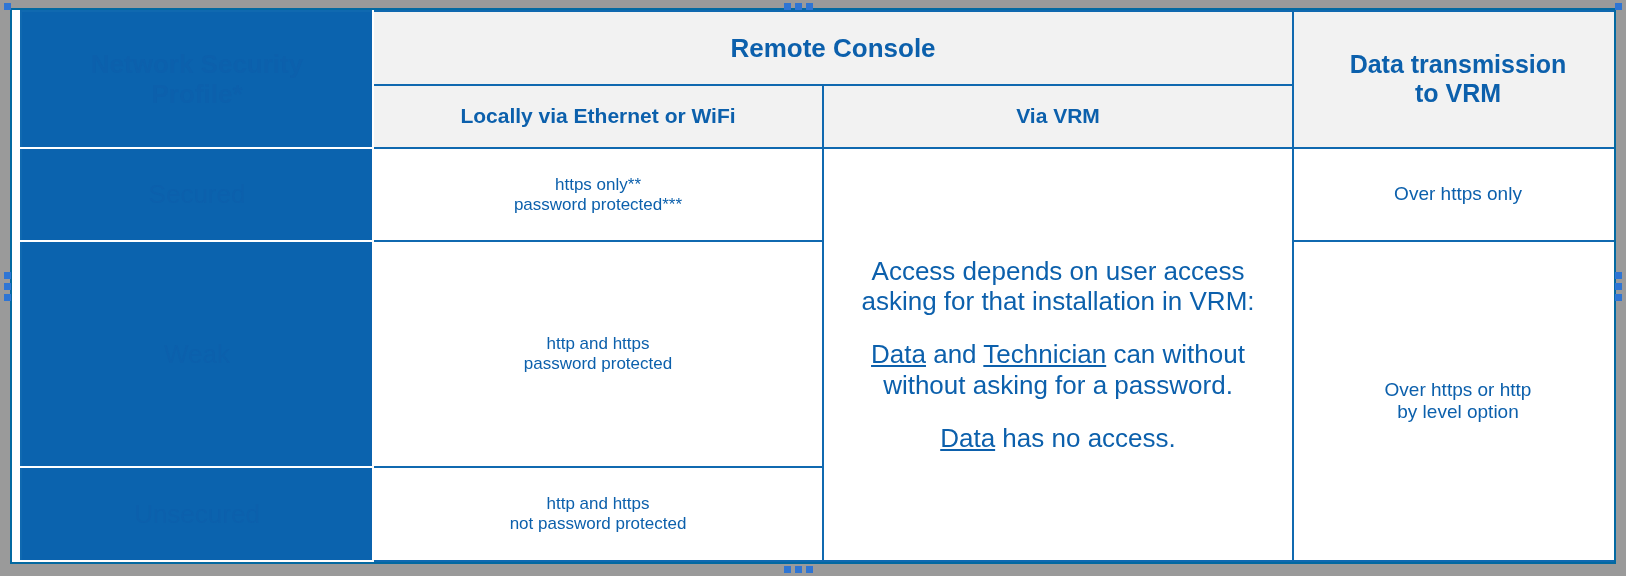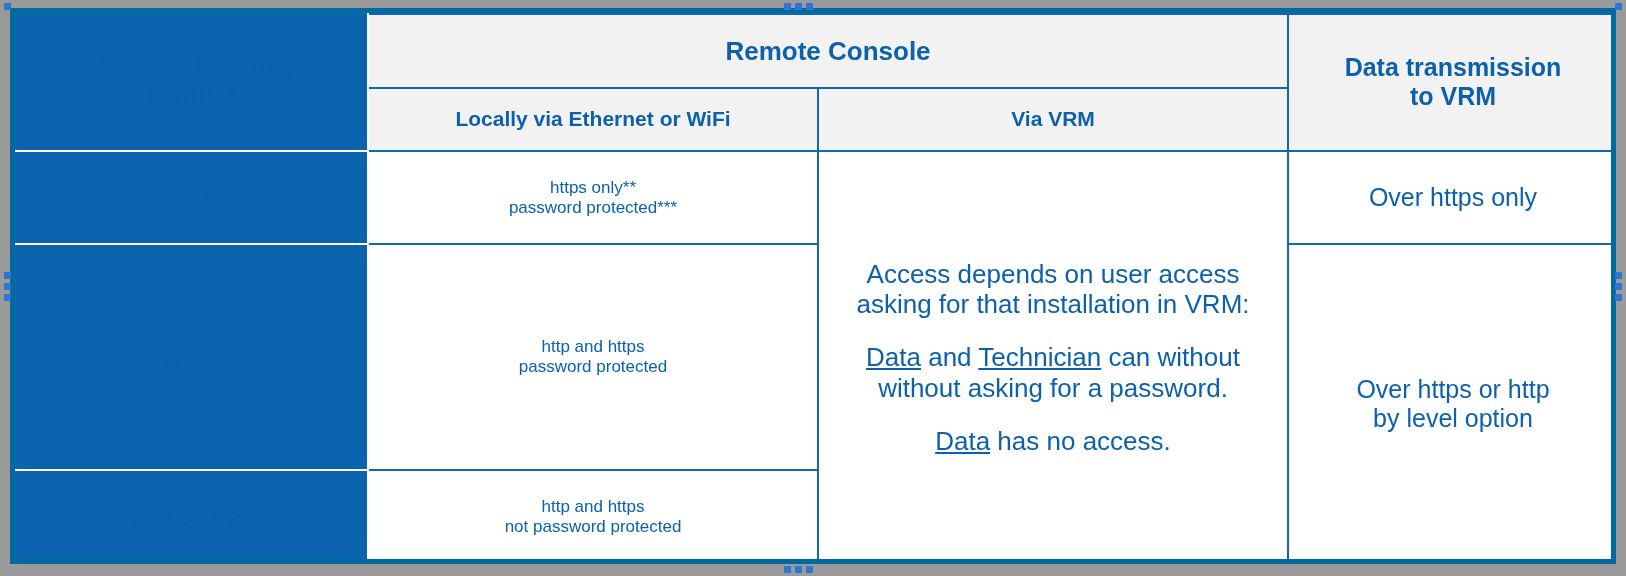--- a/index.html
+++ b/index.html
@@ -21,23 +21,24 @@
     height: 576px;
     background: #9a9a9a;
   }
   #sel-frame {
     position: absolute;
     left: 10px;
     top: 8px;
     width: 1606px;
     height: 556px;
     box-sizing: border-box;
-    border: 5px solid #0369a1;
+    border: 2px solid #0369a1;
     background: #ffffff;
     overflow: hidden;
+    padding-left: 8px;
   }
   .handle {
     position: absolute;
     width: 7px;
     height: 7px;
     background: #2e75d4;
     z-index: 40;
   }
 
   
@@ -108,21 +109,21 @@
   }
 
   
   .body-cell {
     background: #ffffff;
     color: #0c60ac;
     font-size: 17px;
     border: 2px solid #1069b0;
   }
   .vrm-cell { font-size: 26px; }
-  .data-cell { font-size: 25px; }
+  .data-cell { font-size: 19px; }
 
   .ul { text-decoration: underline; }
   .spacer { display: block; height: 0.85em; }
 </style>
 </head>
 <body>
 
 <div id="stage">
 
   <div id="sel-frame">

